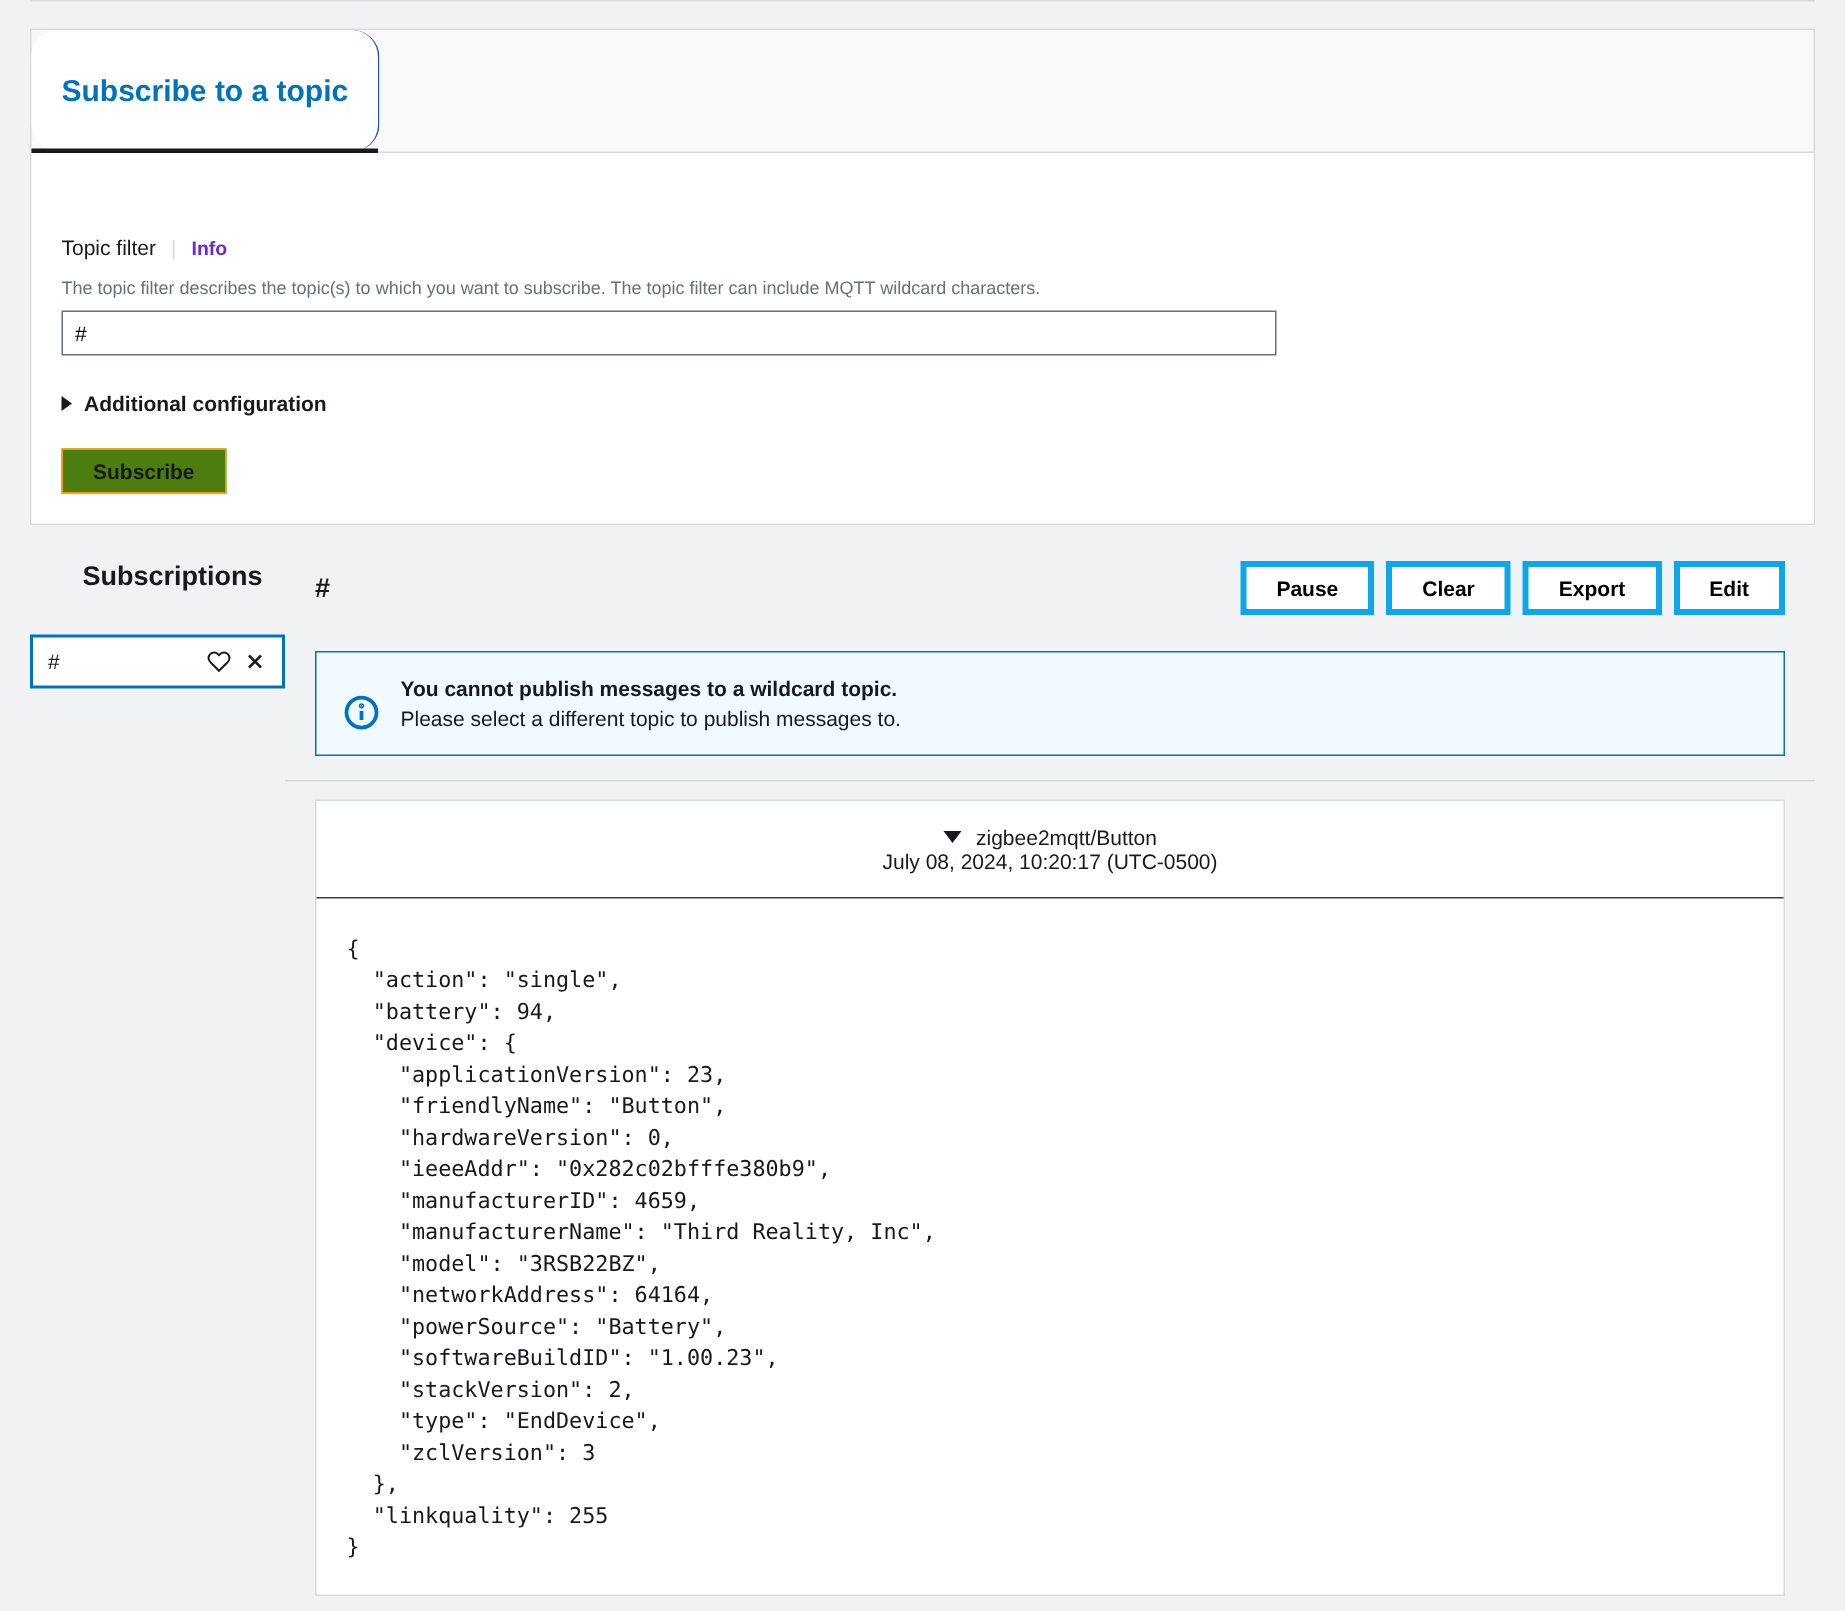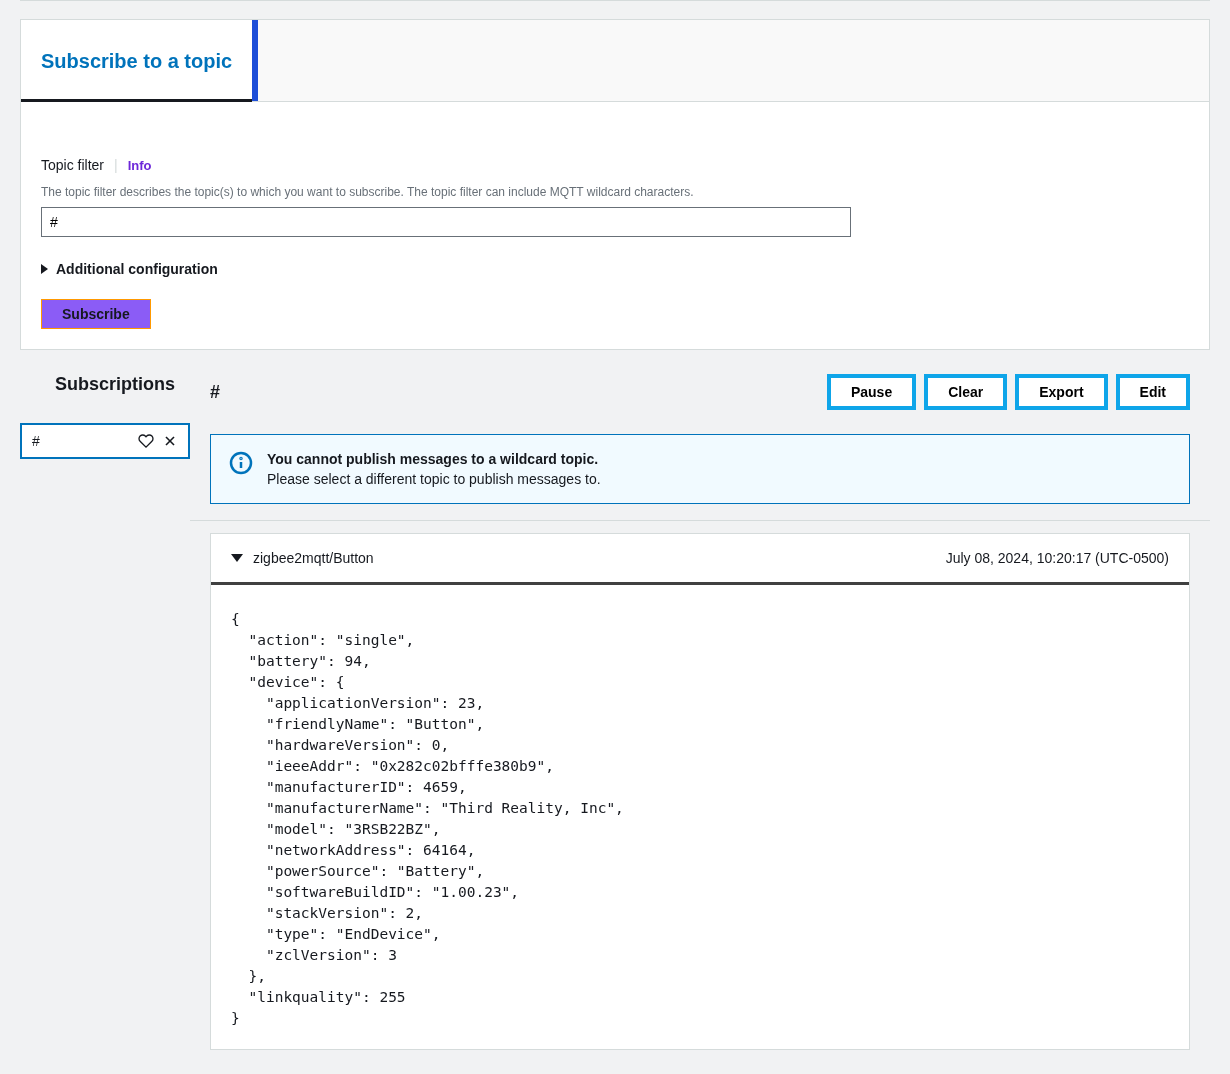--- a/index.html
+++ b/index.html
@@ -28,21 +28,22 @@
       border-bottom: 1px solid #d5dbdb;
       padding: 0;
     }
     .tab {
       padding: 30px 20px 28px 20px;
       font-size: 20px;
       font-weight: 700;
       color: #545b64;
       cursor: pointer;
       position: relative;
-      border-right: 6px solid #1d4ed8;
+      border-right: 1px solid #1d4ed8;
+      border-radius: 18px;
     }
     .tab.active {
       color: #0073bb;
       background: #fff;
     }
     .tab.active::after {
       content: "";
       position: absolute;
       bottom: -1px;
       left: 0;
@@ -106,21 +107,21 @@
     .btn {
       border: 4px solid #0ea5e9;
       background: #fff;
       padding: 6px 20px;
       font-size: 14px;
       font-weight: 700;
       cursor: pointer;
       font-family: inherit;
     }
     .btn-primary {
-      background: #8b5cf6;
+      background: #4d7c0f;
       border: 1px solid #ff9900;
       color: #16191f;
     }
     .subscribe-row {
       margin-top: 22px;
     }
     .subscriptions-area {
       display: flex;
       margin: 16px 20px 0 20px;
       gap: 0;
@@ -170,21 +171,21 @@
       display: flex;
       gap: 8px;
     }
     .alert {
       border: 1px solid #0073bb;
       background: #f1faff;
       padding: 16px 18px;
       margin: 16px 20px;
       display: flex;
       gap: 14px;
-      align-items: flex-start;
+      align-items: flex-end;
     }
     .alert-icon {
       flex-shrink: 0;
       width: 24px;
       height: 24px;
     }
     .alert-title {
       font-weight: 700;
       font-size: 14px;
     }
@@ -201,21 +202,22 @@
     .msg-panel {
       border: 1px solid #d5dbdb;
       background: #fff;
       margin: 12px 20px 0 20px;
     }
     .msg-header {
       display: flex;
       align-items: center;
       justify-content: space-between;
       padding: 16px 20px;
-      border-bottom: 3px solid #404040;
+      border-bottom: 1px solid #404040;
+      flex-direction: column;
     }
     .msg-topic-wrap {
       display: flex;
       align-items: center;
       gap: 10px;
       cursor: pointer;
     }
     .triangle-down {
       width: 0;
       height: 0;

